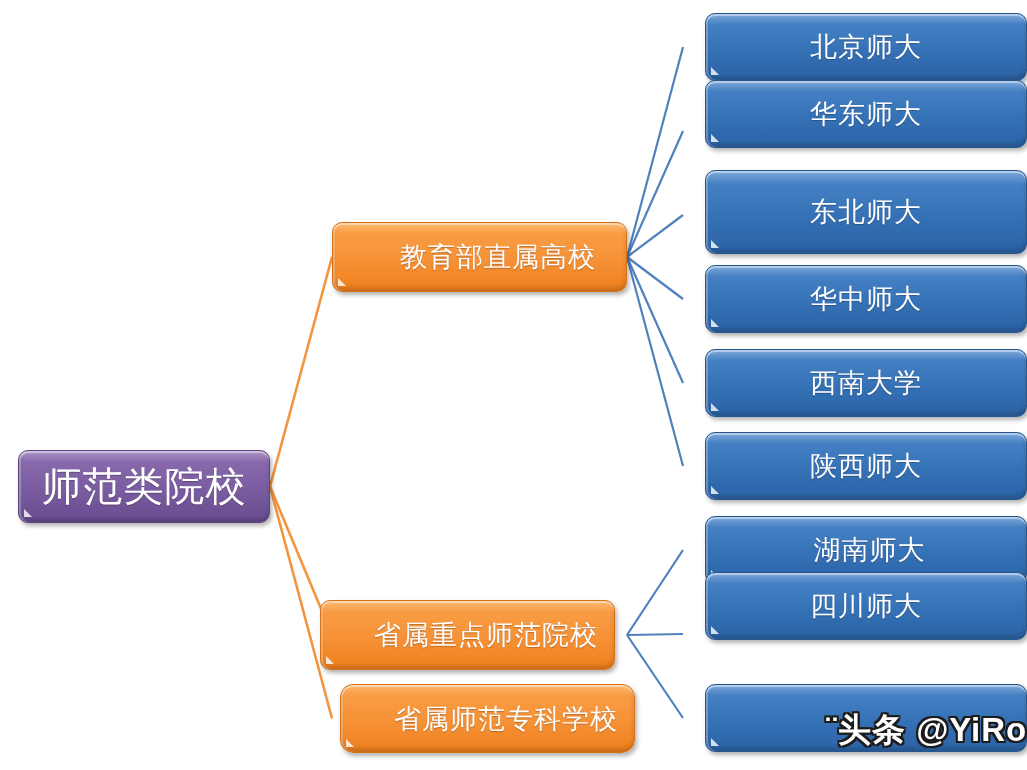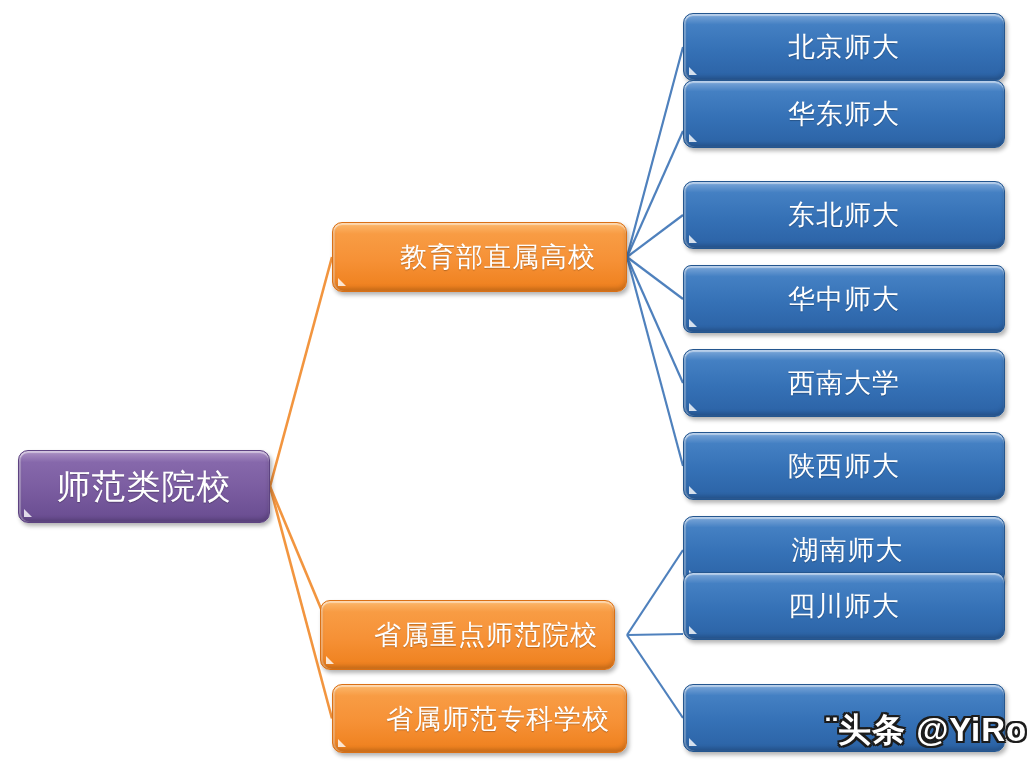--- a/index.html
+++ b/index.html
@@ -36,21 +36,21 @@
       inset 0 -3px 4px rgba(0,0,0,0.18),
       2px 3px 4px rgba(0,0,0,0.30);
   }
   .node .label {
     color: #ffffff;
     font-size: 27px;
     letter-spacing: 1px;
     white-space: nowrap;
     text-shadow: 0 1px 1px rgba(0,0,0,0.25);
   }
-  .node.purple .label { font-size: 34px; }
+  .node.purple .label { font-size: 40px; }
   .node.purple {
     border: 1px solid var(--purple-edge);
     background: linear-gradient(180deg,
       var(--purple-top) 0%,
       var(--purple-mid) 16%,
       var(--purple-mid2) 55%,
       var(--purple-bottom) 100%);
   }
   .node.orange {
     border: 1px solid var(--orange-edge);
@@ -61,20 +61,21 @@
       var(--orange-bottom) 100%);
     padding-left: 37px;
   }
   .node.blue {
     border: 1px solid var(--blue-edge);
     background: linear-gradient(180deg,
       var(--blue-top) 0%,
       var(--blue-mid) 16%,
       var(--blue-mid2) 55%,
       var(--blue-bottom) 100%);
+    margin-left: 22px;
   }
   
   .node::after {
     content: "";
     position: absolute;
     left: 5px;
     bottom: 5px;
     width: 0;
     height: 0;
     border-bottom: 8px solid rgba(255,255,255,0.80);
@@ -119,33 +120,33 @@
   <div id="nodes">
       <div class="node purple" style="left: 18px; top: 450px; width: 252px; height: 73px;">
         <span class="label">师范类院校</span>
       </div>
       <div class="node orange" style="left: 332px; top: 222px; width: 295px; height: 70px;">
         <span class="label">教育部直属高校</span>
       </div>
       <div class="node orange" style="left: 320px; top: 600px; width: 295px; height: 70px;">
         <span class="label">省属重点师范院校</span>
       </div>
-      <div class="node orange" style="left: 332px; top: 684px; width: 295px; height: 69px;">
+      <div class="node orange" style="left: 340px; top: 684px; width: 295px; height: 69px; border-radius: 13px;">
         <span class="label">省属师范专科学校</span>
       </div>
       <div class="node blue" style="left: 683px; top: 13px; width: 322px; height: 68px;">
         <span class="label">北京师大</span>
       </div>
       <div class="node blue" style="left: 683px; top: 80px; width: 322px; height: 68px;">
         <span class="label">华东师大</span>
       </div>
-      <div class="node blue" style="left: 683px; top: 181px; width: 322px; height: 68px; font-family: Liberation Serif, serif;">
+      <div class="node blue" style="left: 683px; top: 170px; width: 322px; height: 84px; font-family: Liberation Serif, serif;">
         <span class="label">东北师大</span>
       </div>
-      <div class="node blue" style="left: 683px; top: 265px; width: 322px; height: 68px; border-radius: 8px;">
+      <div class="node blue" style="left: 683px; top: 265px; width: 322px; height: 68px;">
         <span class="label">华中师大</span>
       </div>
       <div class="node blue" style="left: 683px; top: 349px; width: 322px; height: 68px;">
         <span class="label">西南大学</span>
       </div>
       <div class="node blue" style="left: 683px; top: 432px; width: 322px; height: 68px;">
         <span class="label">陕西师大</span>
       </div>
       <div class="node blue" style="left: 683px; top: 516px; width: 322px; height: 68px; padding-left: 7px;">
         <span class="label">湖南师大</span>

